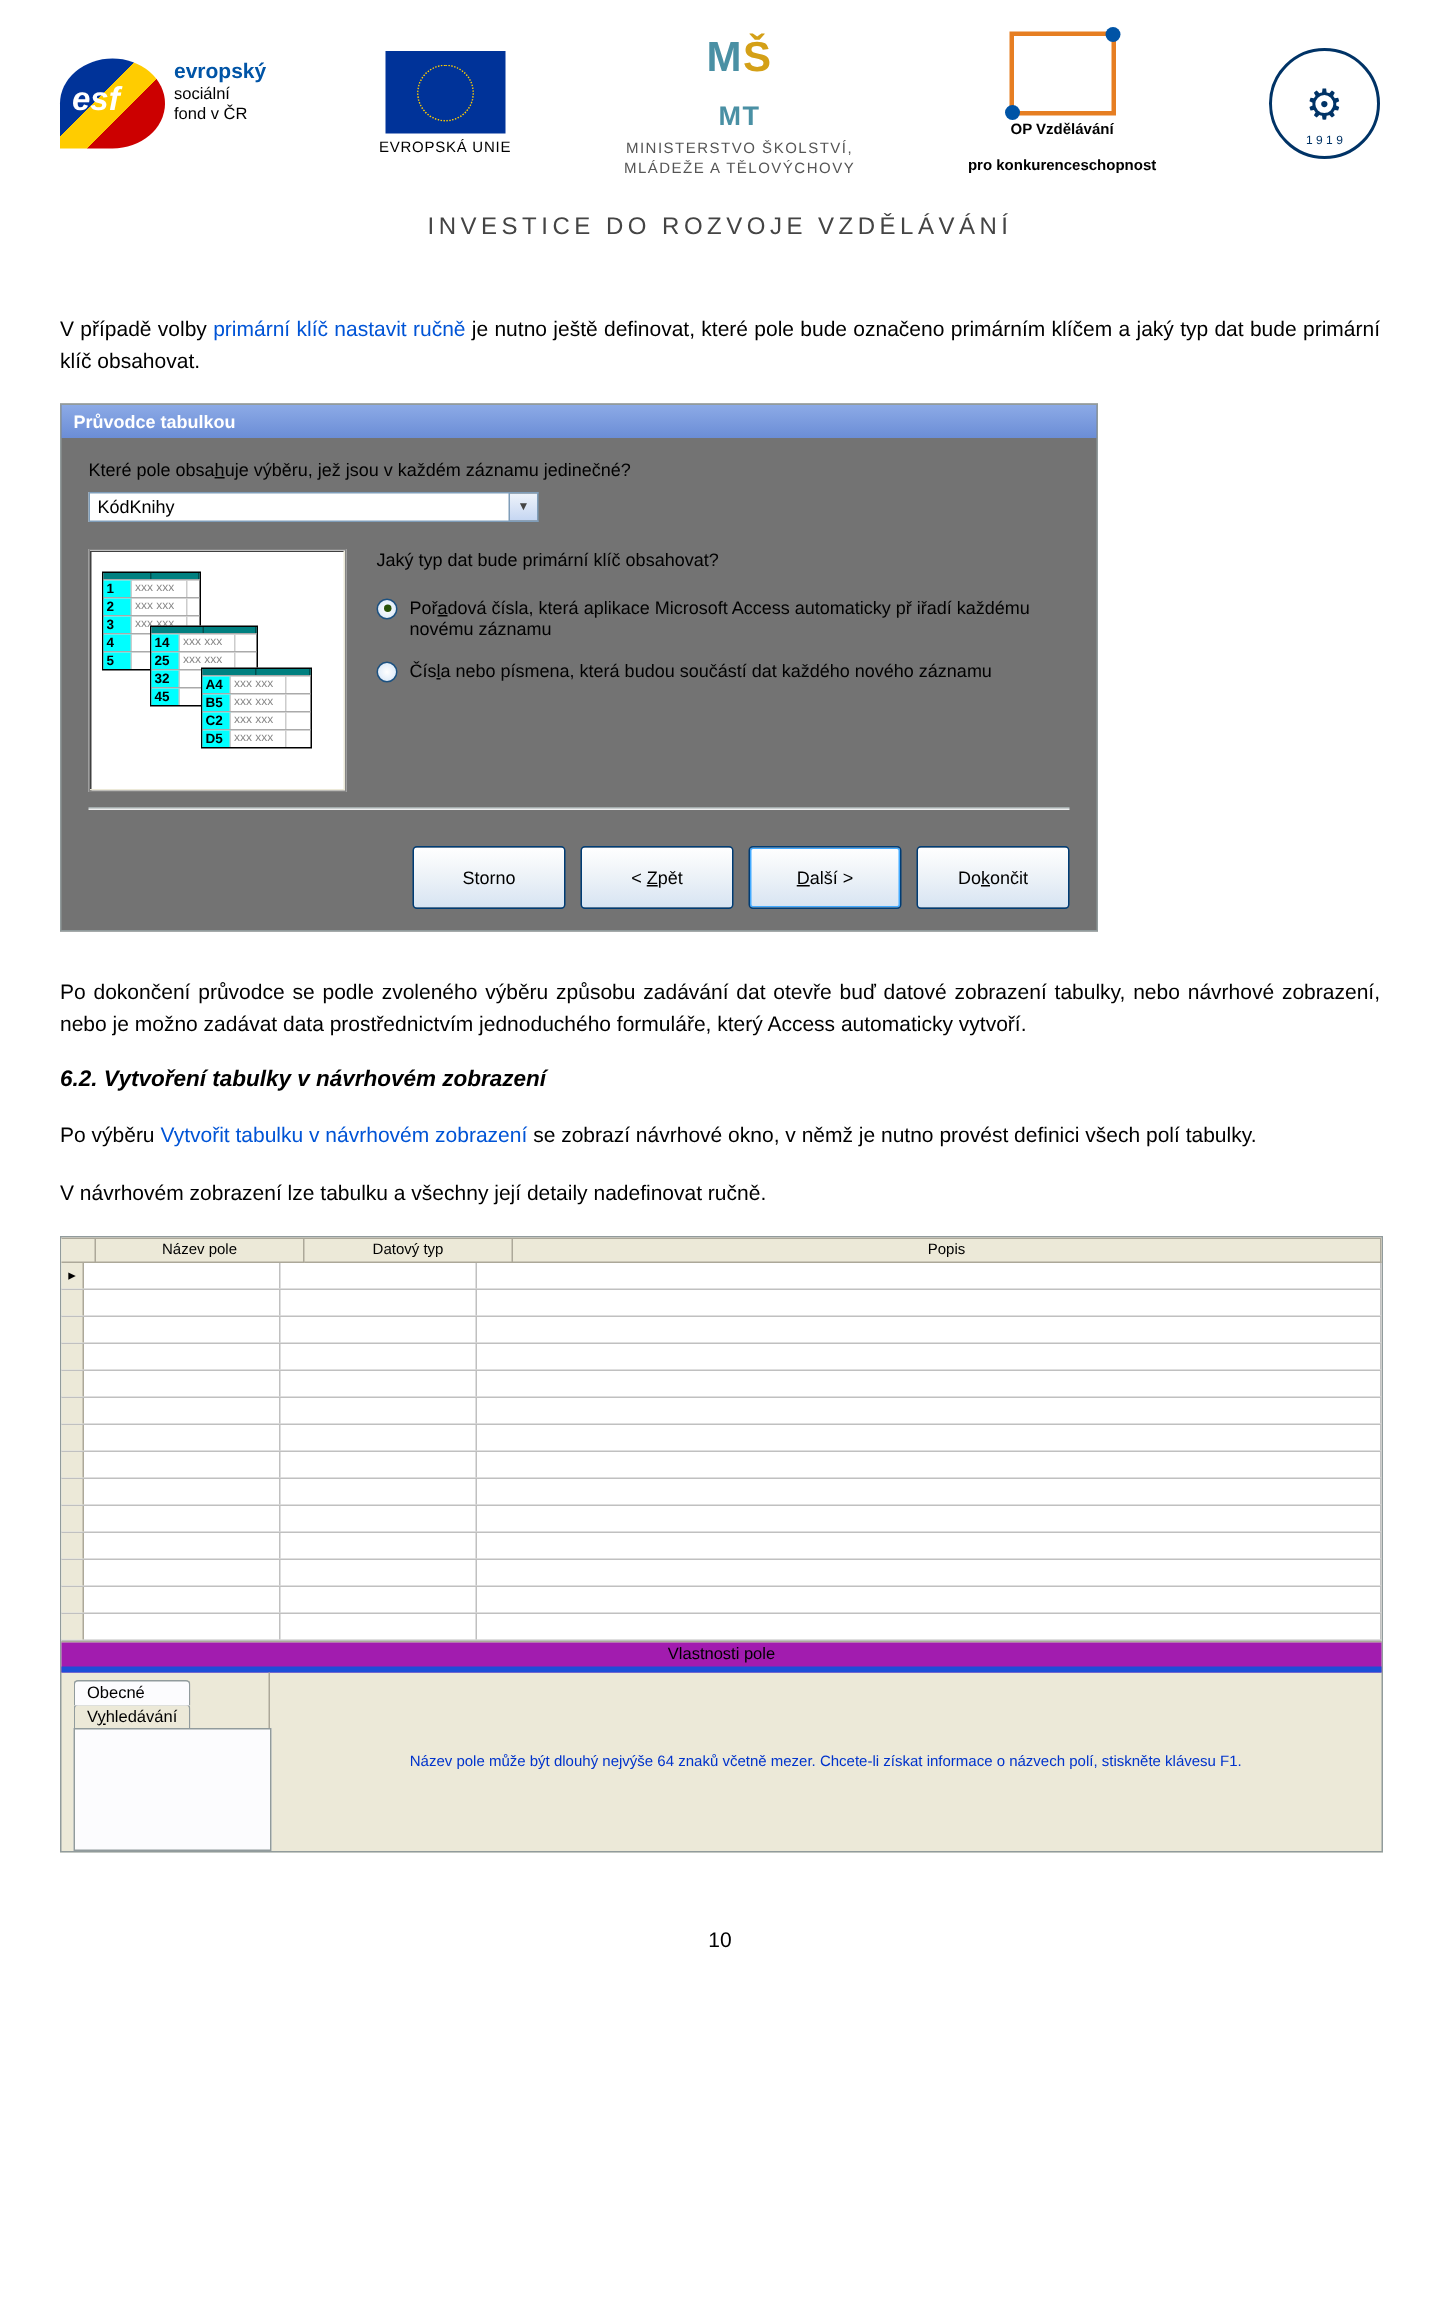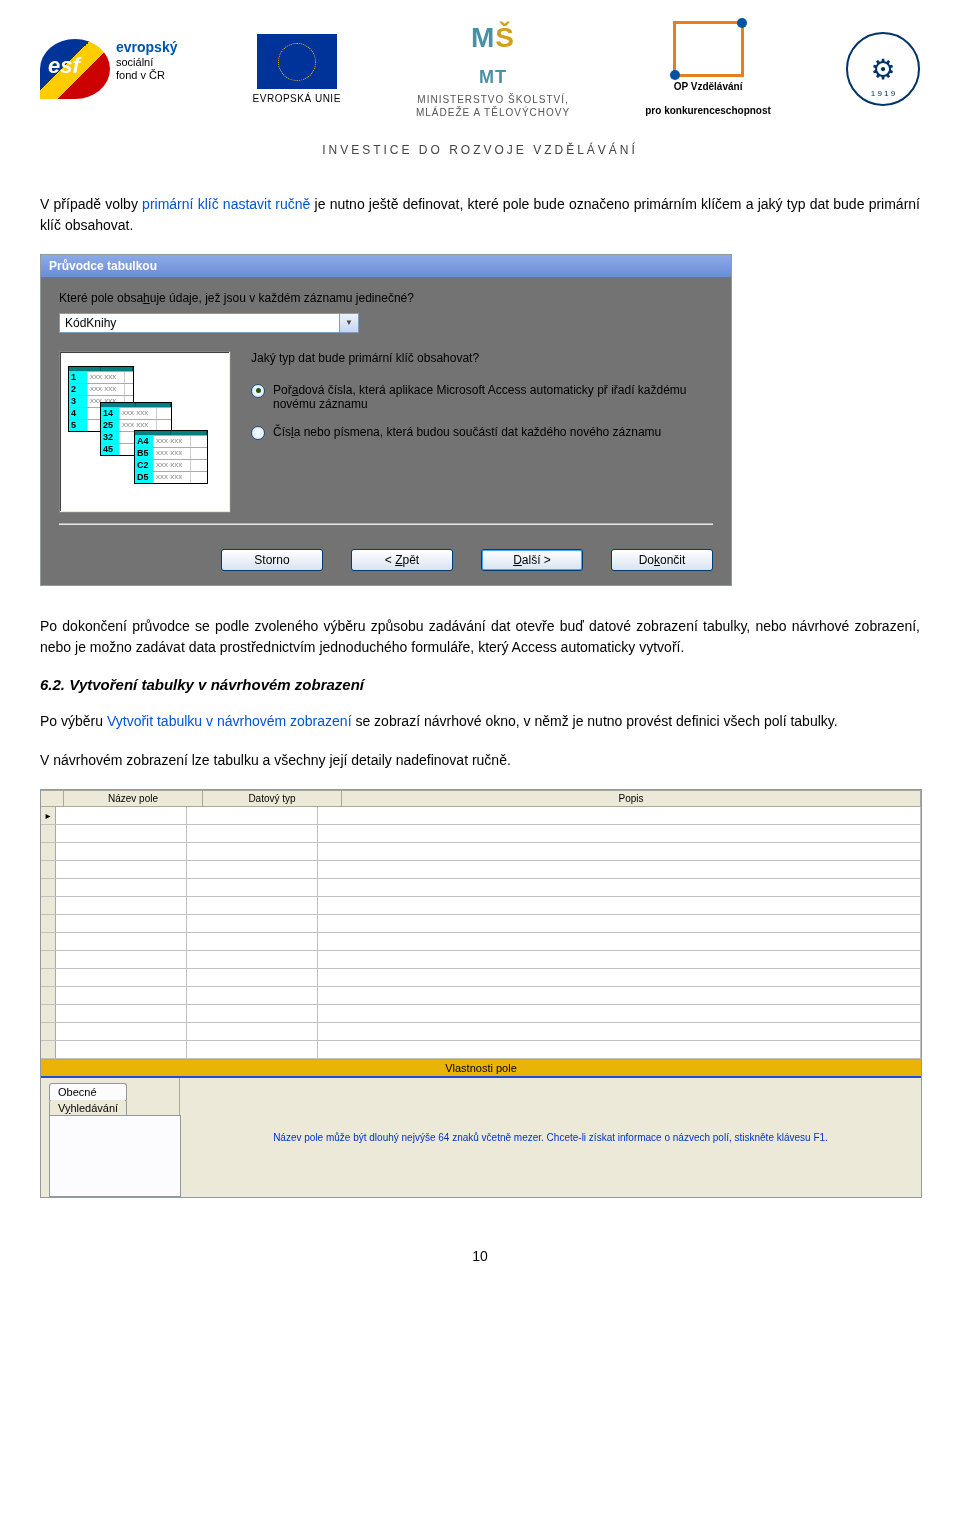--- a/index.html
+++ b/index.html
@@ -113,22 +113,22 @@
   }
   .seal-year {
     position: absolute;
     bottom: 6px;
     font-size: 8px;
   }
   .investice {
     text-align: center;
     letter-spacing: 3px;
     color: #444;
-    font-size: 12px;
-    margin: 14px 0 37px;
+    font-size: 16px;
+    margin: 14px 0 48px;
   }
   .body-text {
     line-height: 1.5;
     text-align: justify;
     margin: 18px 0;
   }
   .blue { color: #0054d6; }
   
   .wizard {
     width: 690px;
@@ -230,27 +230,26 @@
     margin: 10px 0;
   }
   .wizard-buttons {
     display: flex;
     justify-content: flex-end;
     gap: 10px;
     padding: 6px 18px 14px;
   }
   .wbtn {
     width: 100px;
-    padding: 3px 0;
+    padding: 13px 0;
     border: 1px solid #003c74;
     background: linear-gradient(#fff, #eef3f8 45%, #d7e4f2);
     border-radius: 3px;
     font-size: 12px;
     text-align: center;
-    margin-left: 18px;
   }
   .wbtn.def {
     box-shadow: 0 0 0 1px #42aaff inset;
   }
   .underline { text-decoration: underline; }
   h3 {
     font-size: 15px;
     font-style: italic;
     font-weight: bold;
     margin: 8px 0 4px;
@@ -306,22 +305,22 @@
     font-size: 10px;
   }
   .dgrid-row .dc.sel { background: #ece9d8; border-right-color: #aca899; display: flex; align-items: center; justify-content: center; color: #000; }
   .props {
     border-top: 1px solid #aca899;
   }
   .props-title {
     text-align: center;
     padding: 2px;
     font-size: 11px;
-    background: #eab308;
-    border-bottom: 2px solid #1d4ed8;
+    background: #a21caf;
+    border-bottom: 4px solid #1d4ed8;
   }
   .props-body {
     display: flex;
     min-height: 110px;
   }
   .tabs-col {
     padding: 4px 0 0 8px;
     display: flex;
     gap: 0;
     align-items: flex-start;
@@ -403,21 +402,21 @@
   <div class="investice">INVESTICE DO ROZVOJE VZDĚLÁVÁNÍ</div>
 
   <p class="body-text">
     <span>V případě volby </span><span class="blue">primární klíč nastavit ručně</span><span> je nutno ještě definovat, které pole bude označeno primárním klíčem a jaký typ dat bude primární klíč obsahovat.</span>
   </p>
 
   <div class="wizard">
     <div class="wizard-title">Průvodce tabulkou</div>
     <div class="wizard-body">
       <div>
-        <span>Které pole obsa</span><span class="underline">h</span><span>uje údaje, jež jsou v každém záznamu jedinečné?</span>
+        <span>Které pole obsa</span><span class="underline">h</span><span>uje výběru, jež jsou v každém záznamu jedinečné?</span>
       </div>
       <div class="combo">
         <div class="combo-input">KódKnihy</div>
         <div class="combo-btn">▼</div>
       </div>
       <div class="wizard-row">
         <div class="wiz-graphic">
           <div class="gtbl" style="top:14px; left:8px; width:64px;">
             <div class="hdr">
                 <span></span>

